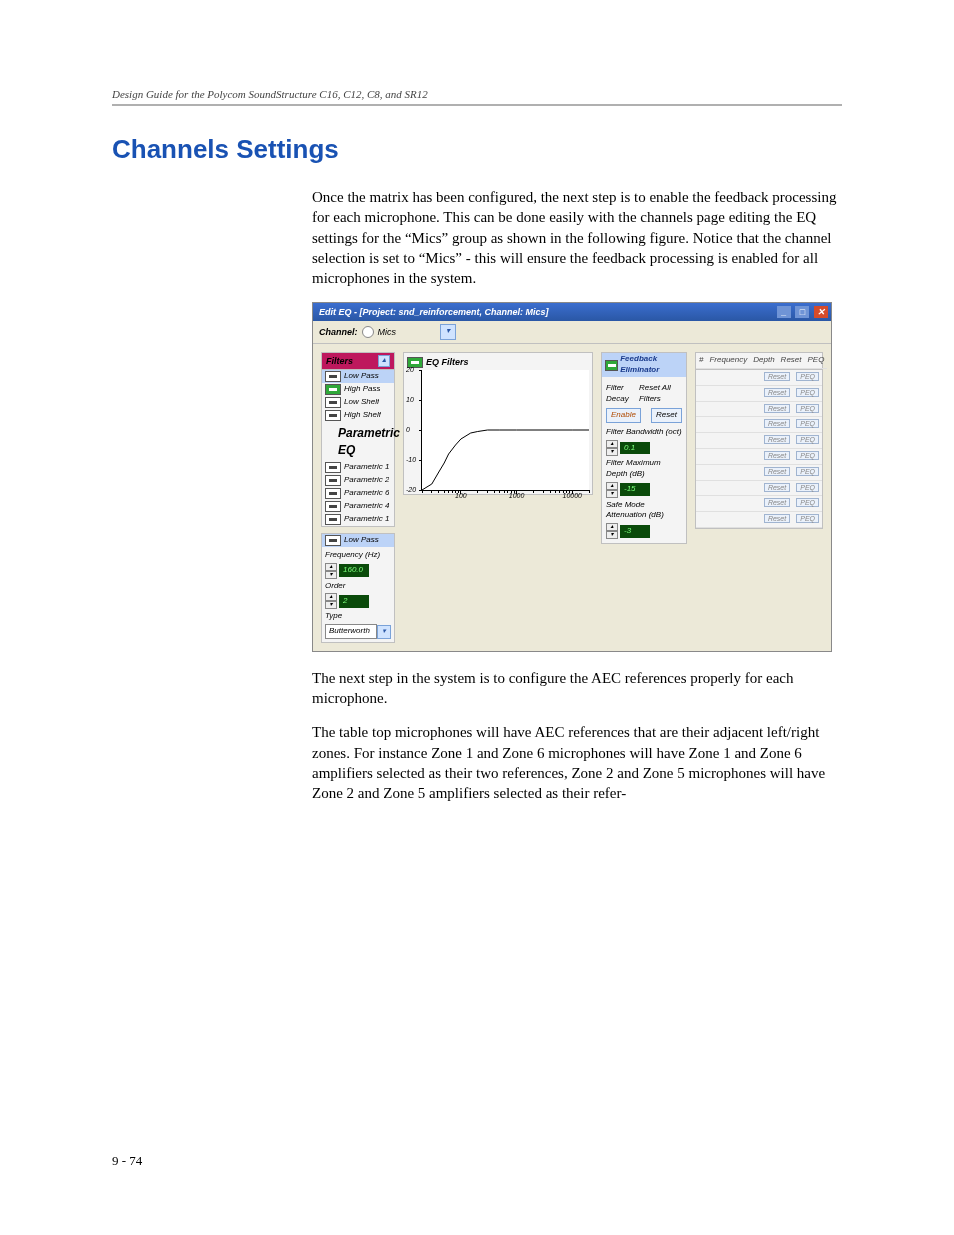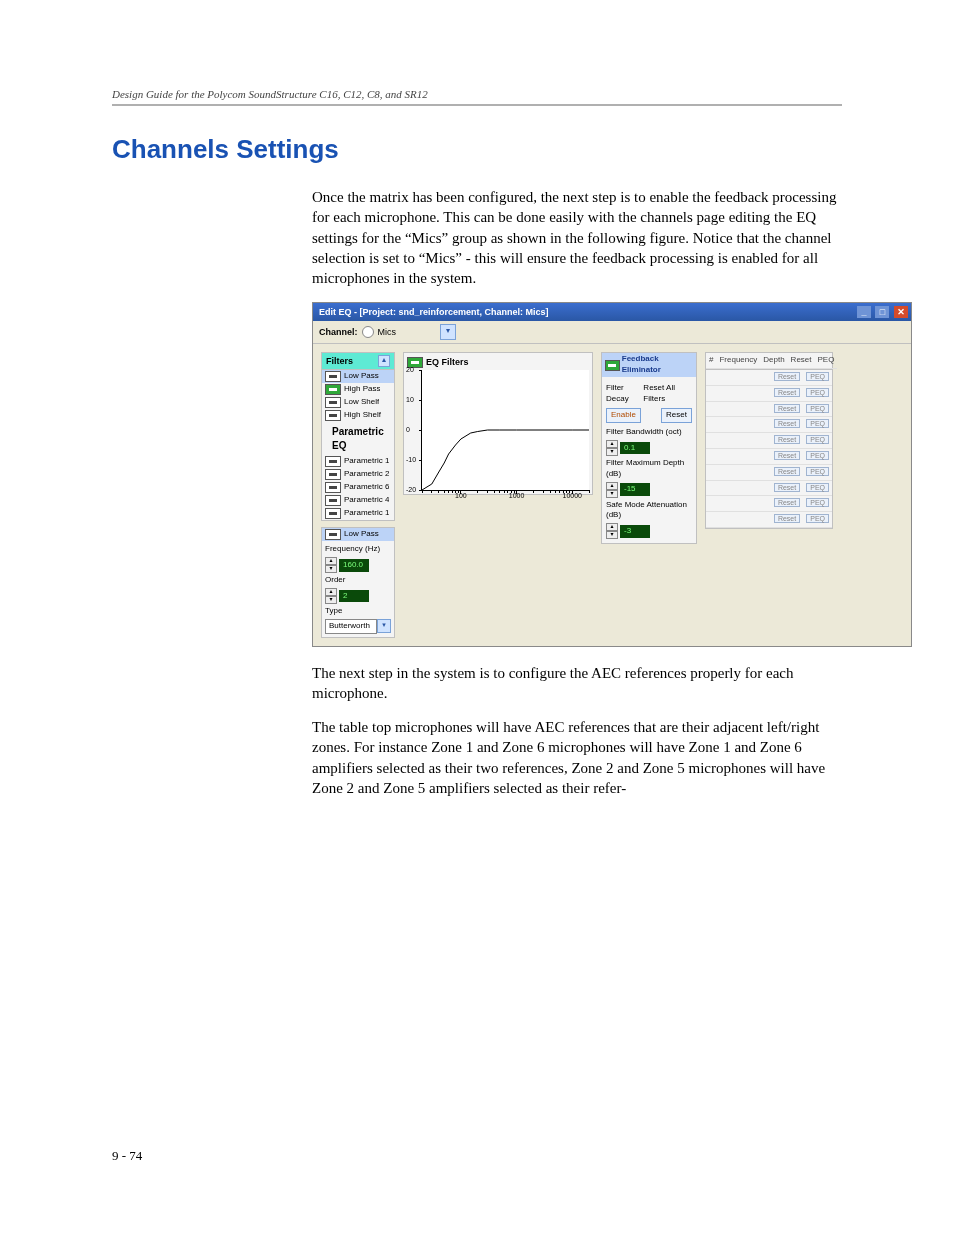--- a/index.html
+++ b/index.html
@@ -35,28 +35,29 @@
   .body-col {
     margin-left: 200px;
     font-size: 15px;
     line-height: 1.35;
   }
   .body-col p {
     margin: 0 0 14px 0;
   }
   
   .app-window {
-    width: 600px;
+    width: 520px;
     margin: 0 0 16px 0;
     border: 1px solid #898989;
     font-family: Tahoma, Arial, sans-serif;
     font-size: 9px;
     color: #000;
     background: #ece9d8;
     box-sizing: border-box;
+    font-style: italic;
   }
   .titlebar {
     display: flex;
     align-items: center;
     justify-content: space-between;
     height: 18px;
     background: linear-gradient(#3b6ecf, #2a57a5);
     color: #fff;
     padding: 0 3px 0 6px;
     font-size: 9px;
@@ -106,21 +107,21 @@
     align-items: flex-start;
   }
   .sidebar {
     width: 74px;
     background:#f4f4f4;
     border:1px solid #c0c0c0;
     box-sizing:border-box;
   }
   .sidebar-header {
     display:flex; justify-content:space-between; align-items:center;
-    background:#5eead4;
+    background:#be185d;
     padding:2px 4px;
     font-weight:bold;
     border-bottom:1px solid #c0c0c0;
   }
   .scroll-up {
     width:10px; height:10px;
     background:#cfe3ff;
     border:1px solid #7aa2d8;
     color:#2a57a5;
     text-align:center; line-height:8px; font-size:7px;
@@ -134,21 +135,21 @@
   .toggle {
     width:14px; height:9px;
     border:1px solid #555;
     background:#fff;
     display:flex; align-items:center; justify-content:center;
   }
   .toggle.on { background:#2fa839; }
   .toggle .bar { width:8px; height:3px; background:#444; }
   .toggle.on .bar { background:#fff; }
   .filter-label { font-size:8px; white-space:nowrap; overflow:hidden; text-overflow:ellipsis; }
-  .section-label { font-weight:bold; padding:3px 10px; font-size:10px; }
+  .section-label { font-weight:bold; padding:3px 16px; font-size:12px; }
   
   .lowpass-panel {
     width: 74px;
     background:#f4f4f4;
     border:1px solid #c0c0c0;
     box-sizing:border-box;
     margin-top:6px;
     padding:3px;
   }
   .mini-title {

